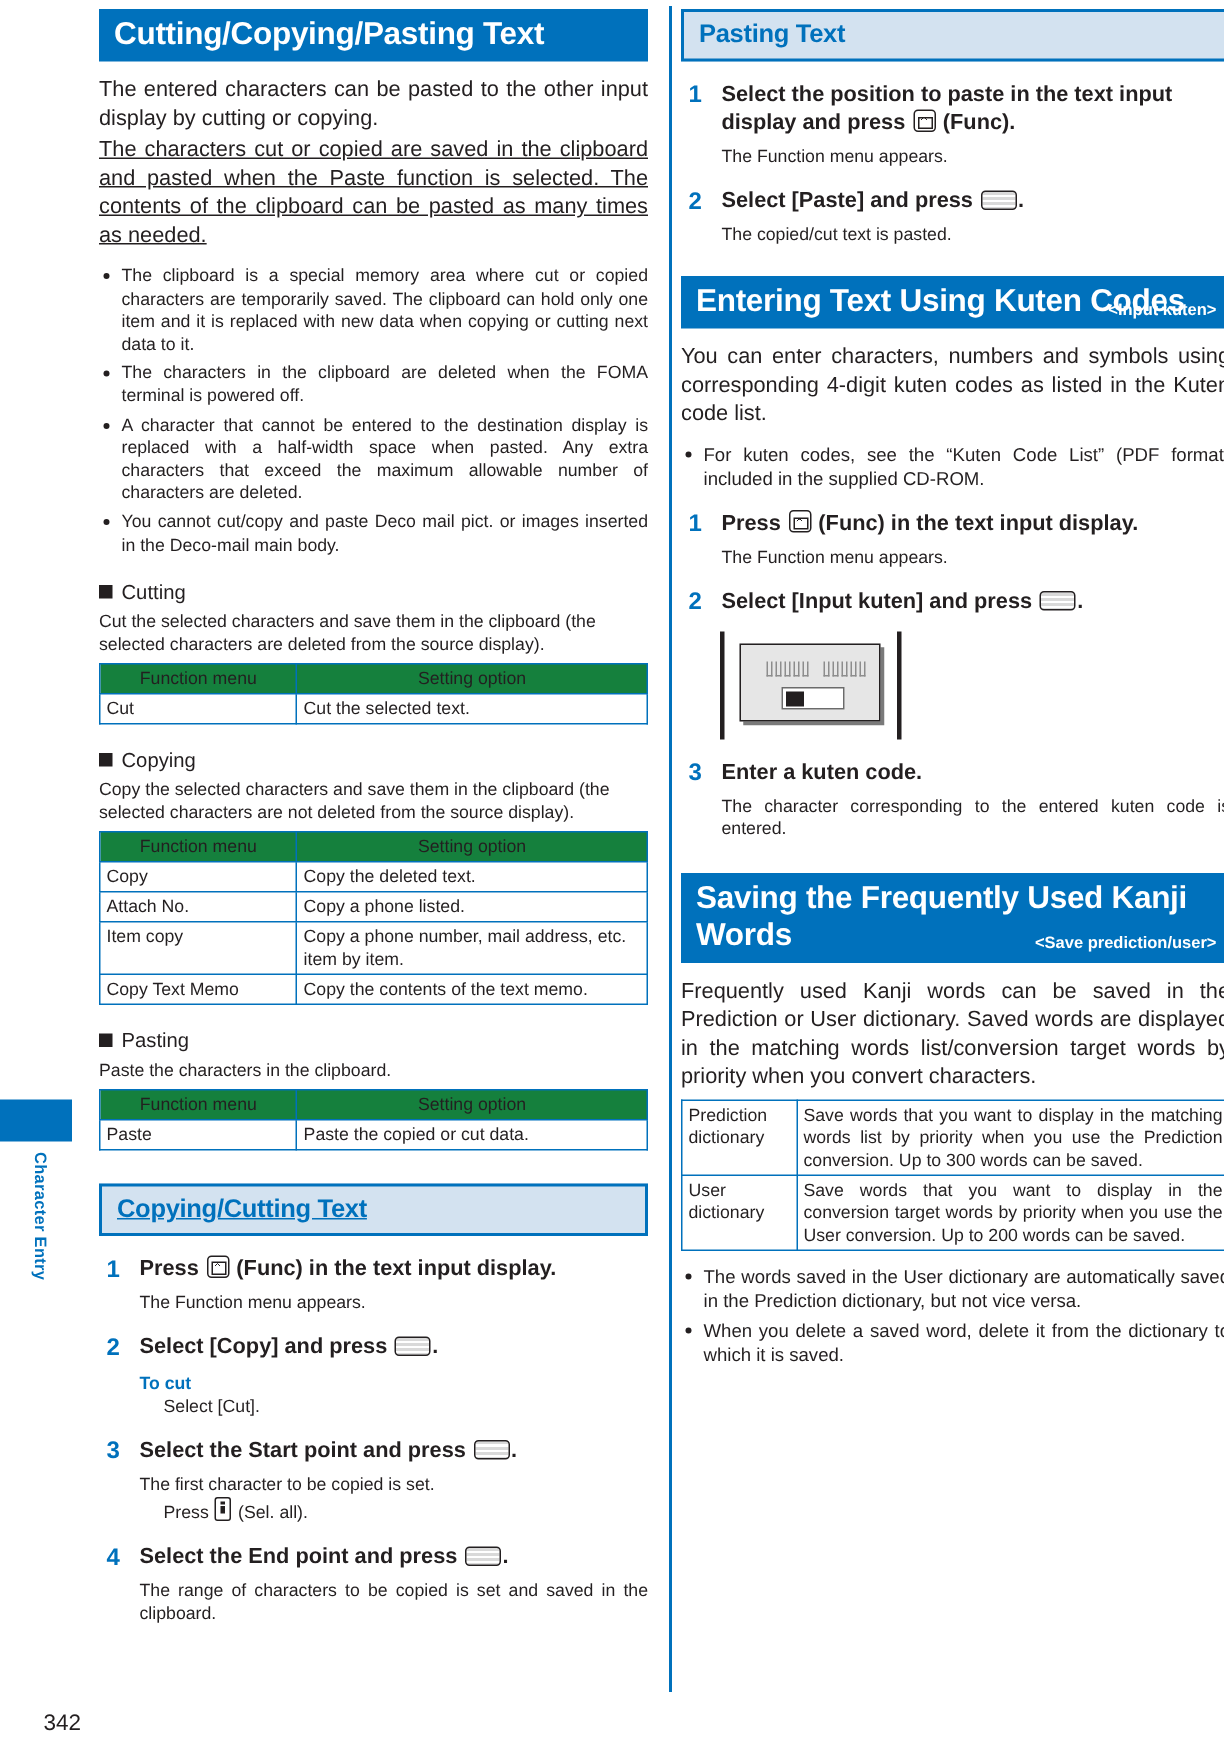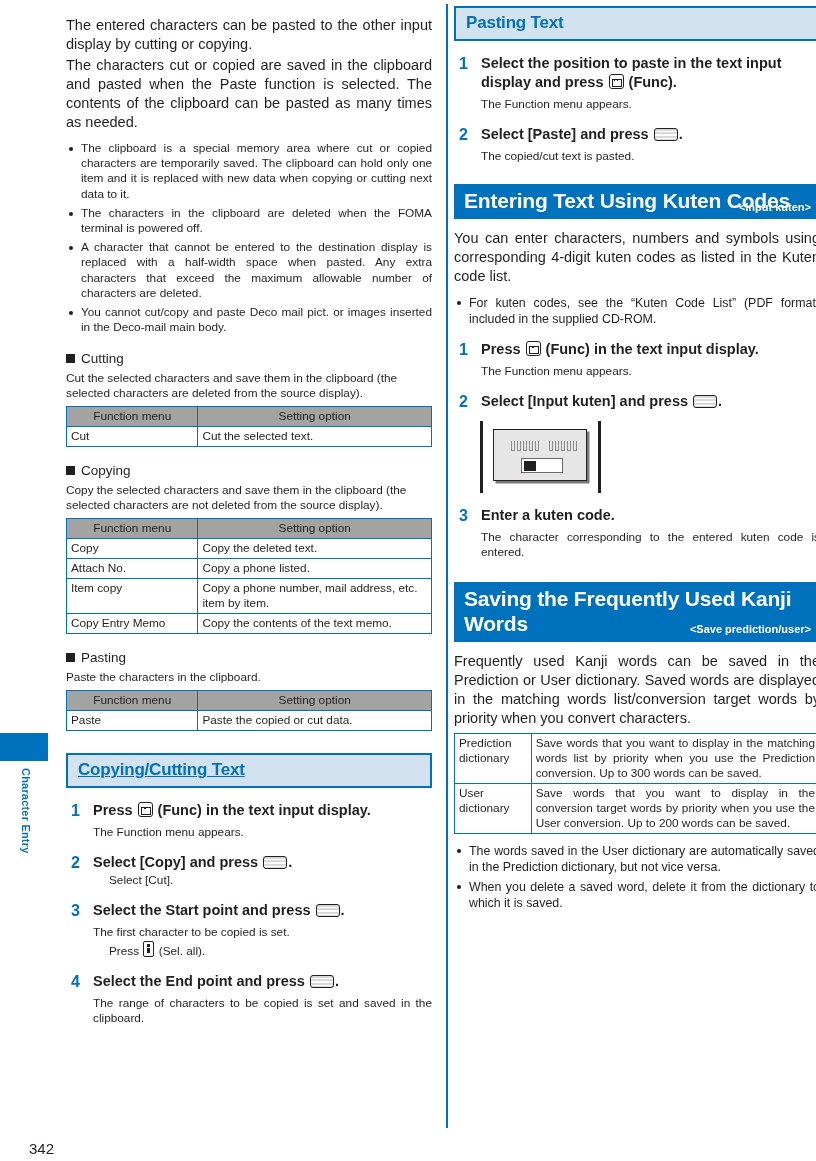--- a/index.html
+++ b/index.html
@@ -90,21 +90,21 @@
     margin-right: 6px;
   }
 
   
   p.body {
     font-size: 14.5px;
     line-height: 19px;
     text-align: justify;
     margin: 10px 0 0 0;
   }
-  p.body.tight { margin-top: 2px; }
+  p.body.tight { margin-top: 2px; text-decoration: underline; }
   p.small {
     font-size: 11.8px;
     line-height: 15px;
     margin: 3px 0 5px 0;
   }
 
   ul.bullets { list-style: none; margin: 9px 0 0 0; padding: 0; }
   ul.bullets li {
     position: relative;
     padding-left: 15px;
@@ -130,21 +130,21 @@
     margin-top: 5px;
     font-size: 11.8px;
   }
   table.tbl th, table.tbl td {
     border: 1px solid #0071bc;
     padding: 2px 4px;
     line-height: 15px;
     vertical-align: top;
   }
   table.tbl th {
-    background: #a3a3a3;
+    background: #15803d;
     font-weight: normal;
     text-align: center;
   }
   table.tbl td.col1 { width: 36%; }
   table.tbl.dict td.col1 { width: 21%; }
   table.tbl.dict td { text-align: justify; }
 
   
   .step {
     display: flex;
@@ -305,20 +305,21 @@
 <div class="page">
 
   <div class="side-tab"></div>
   <div class="side-label">Character Entry</div>
   <div class="page-num">342</div>
 
   <div class="col-divider"></div>
 
   <div class="col col-left">
 
+    <div class="h1-bar">Cutting/Copying/Pasting Text</div>
 
     <p class="body">The entered characters can be pasted to the other input display by cutting or copying.</p>
     <p class="body tight">The characters cut or copied are saved in the clipboard and pasted when the Paste function is selected. The contents of the clipboard can be pasted as many times as needed.</p>
 
     <ul class="bullets">
       <li>The clipboard is a special memory area where cut or copied characters are temporarily saved. The clipboard can hold only one item and it is replaced with new data when copying or cutting next data to it.</li>
       <li>The characters in the clipboard are deleted when the FOMA terminal is powered off.</li>
       <li>A character that cannot be entered to the destination display is replaced with a half-width space when pasted. Any extra characters that exceed the maximum allowable number of characters are deleted.</li>
       <li>You cannot cut/copy and paste Deco mail pict. or images inserted in the Deco-mail main body.</li>
     </ul>
@@ -358,21 +359,21 @@
       </tr>
       <tr>
         <td class="col1">Attach No.</td>
         <td>Copy a phone listed.</td>
       </tr>
       <tr>
         <td class="col1">Item copy</td>
         <td>Copy a phone number, mail address, etc. item by item.</td>
       </tr>
       <tr>
-        <td class="col1">Copy Entry Memo</td>
+        <td class="col1">Copy Text Memo</td>
         <td>Copy the contents of the text memo.</td>
       </tr>
     </tbody>
       </table>
 
     <div class="h3">
       <span class="sq"></span>
       <span>Pasting</span>
     </div>
     <p class="small">Paste the characters in the clipboard.</p>
@@ -403,20 +404,21 @@
       </div>
     </div>
 
     <div class="step">
       <div class="step-num">2</div>
       <div class="step-body">
         <div class="step-title">
           <span>Select [Copy] and press</span>
           <span class="key key-select"></span><span>.</span>
         </div>
+        <div class="sub-head">To cut</div>
         <div class="sub-text">Select [Cut].</div>
       </div>
     </div>
 
     <div class="step">
       <div class="step-num">3</div>
       <div class="step-body">
         <div class="step-title">
           <span>Select the Start point and press</span>
           <span class="key key-select"></span><span>.</span>

